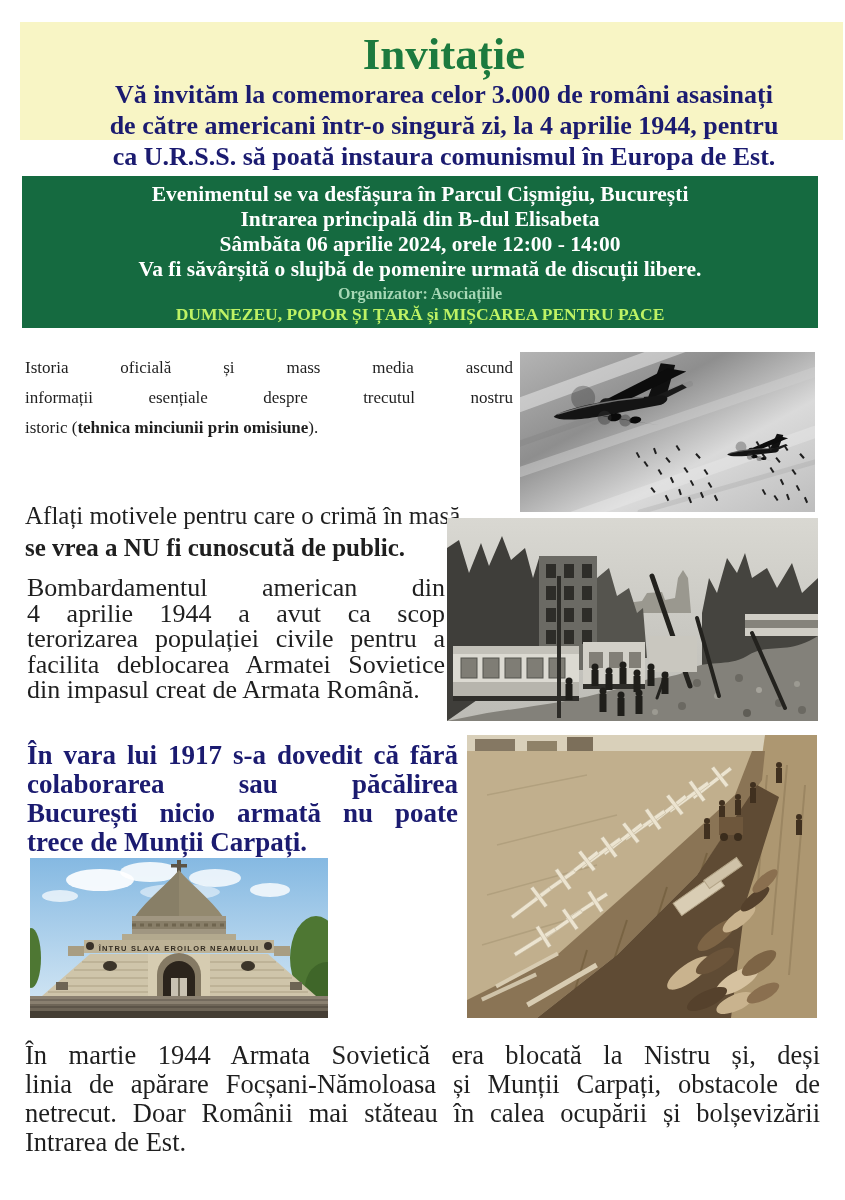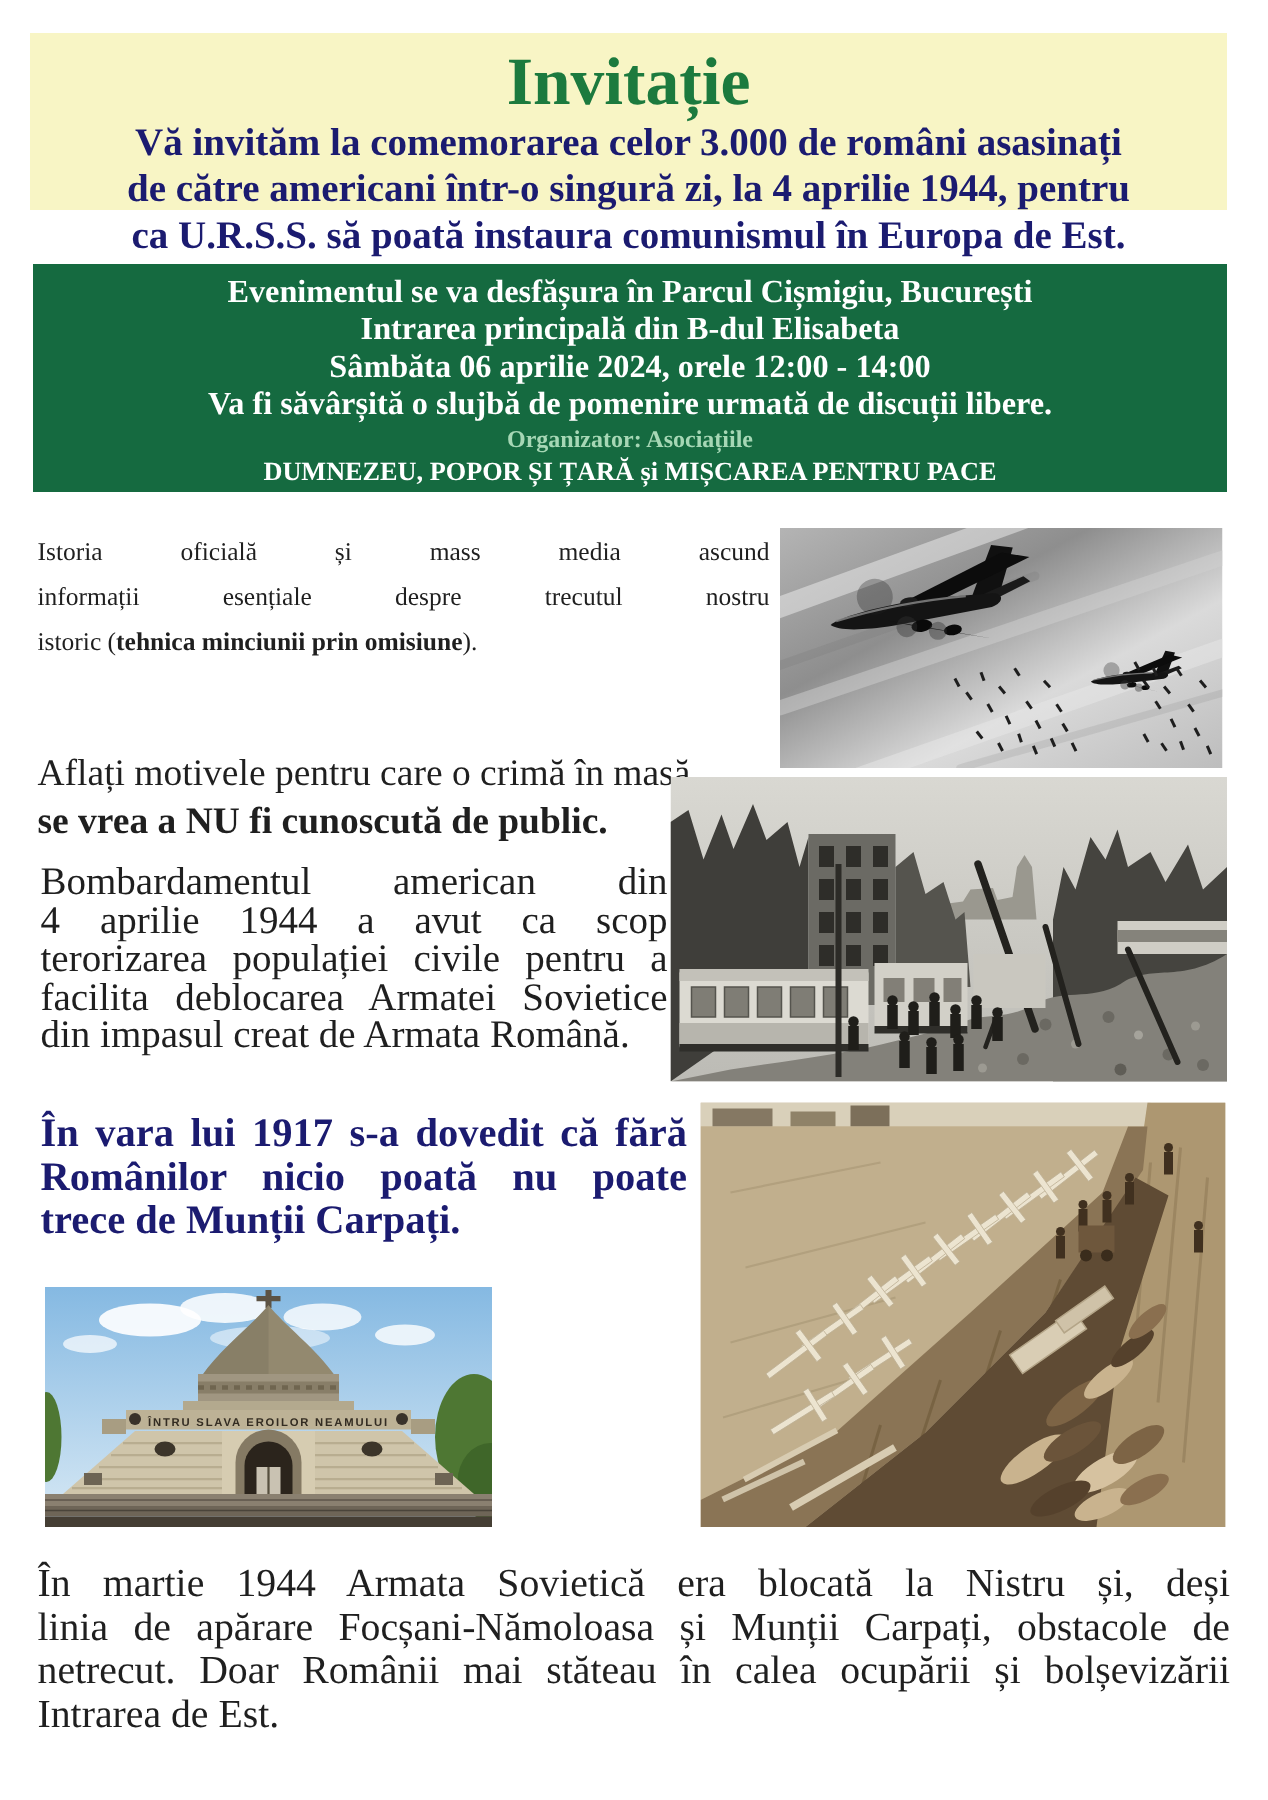--- a/index.html
+++ b/index.html
@@ -1,30 +1,30 @@
 <!DOCTYPE html>
 <html><head>
 <meta charset="utf-8">
 <style>
   html,body{margin:0;padding:0;background:#ffffff;}
   #page{position:relative;width:845px;height:1200px;background:#ffffff;overflow:hidden;
         font-family:"Liberation Serif",serif;color:#1f1f1f;}
 
   
   .header-box{position:absolute;left:20px;top:22px;width:798px;height:118px;
-              background:#f8f5c5;text-align:center;}
+              background:#f8f5c5;text-align:center;padding-left:25px;}
   .header-title{margin:0;padding-top:7px;font-size:45px;line-height:50px;font-weight:bold;color:#1c7a3e;}
   .header-sub{font-size:26px;line-height:31px;font-weight:bold;color:#1b1b70;}
 
   
   .banner{position:absolute;left:22px;top:176px;width:796px;height:152px;box-sizing:border-box;
           background:#156a40;text-align:center;padding-top:6px;}
   .banner-line{font-size:21.5px;line-height:25px;font-weight:bold;color:#ffffff;}
   .banner-org{font-size:16px;line-height:20px;font-weight:bold;color:#a6d7b5;margin-top:2px;}
-  .banner-orgs{font-size:17.5px;line-height:21px;font-weight:bold;color:#ffffff;}
+  .banner-orgs{font-size:17.5px;line-height:21px;font-weight:bold;color:#bef264;}
 
   
   .para{position:absolute;}
   .jl{text-align:justify;text-align-last:justify;}
   .ll{text-align:left;text-align-last:left;}
   .b{font-weight:bold;}
   .p1{left:25px;top:353px;width:488px;font-size:17px;line-height:30px;}
   .p2{left:25px;top:500px;width:494px;font-size:25px;line-height:32px;}
   .p3{left:27px;top:575px;width:418px;font-size:26px;line-height:25.5px;}
   .p4{left:27px;top:741px;width:431px;font-size:27px;line-height:29px;font-weight:bold;color:#1b1b70;}
@@ -73,21 +73,22 @@
   <div class="para p3">
     <div class="jl">Bombardamentul american din</div>
     <div class="jl">4 aprilie 1944 a avut ca scop</div>
     <div class="jl">terorizarea populației civile pentru a</div>
     <div class="jl">facilita deblocarea Armatei Sovietice</div>
     <div class="ll">din impasul creat de Armata Română.</div>
   </div>
 
   <div class="para p4">
     <div class="jl">În vara lui 1917 s-a dovedit că fără</div>
-    <div class="jl">Românilor nicio poată nu poate</div>
+    <div class="jl">colaborarea sau păcălirea</div>
+    <div class="jl">București nicio armată nu poate</div>
     <div class="ll">trece de Munții Carpați.</div>
   </div>
 
   <div class="para closing">
     <div class="jl">În martie 1944 Armata Sovietică era blocată la Nistru și, deși</div>
     <div class="jl">linia de apărare Focșani-Nămoloasa și Munții Carpați, obstacole de</div>
     <div class="jl">netrecut. Doar Românii mai stăteau în calea ocupării și bolșevizării</div>
     <div class="ll">Intrarea de Est.</div>
   </div>
 

